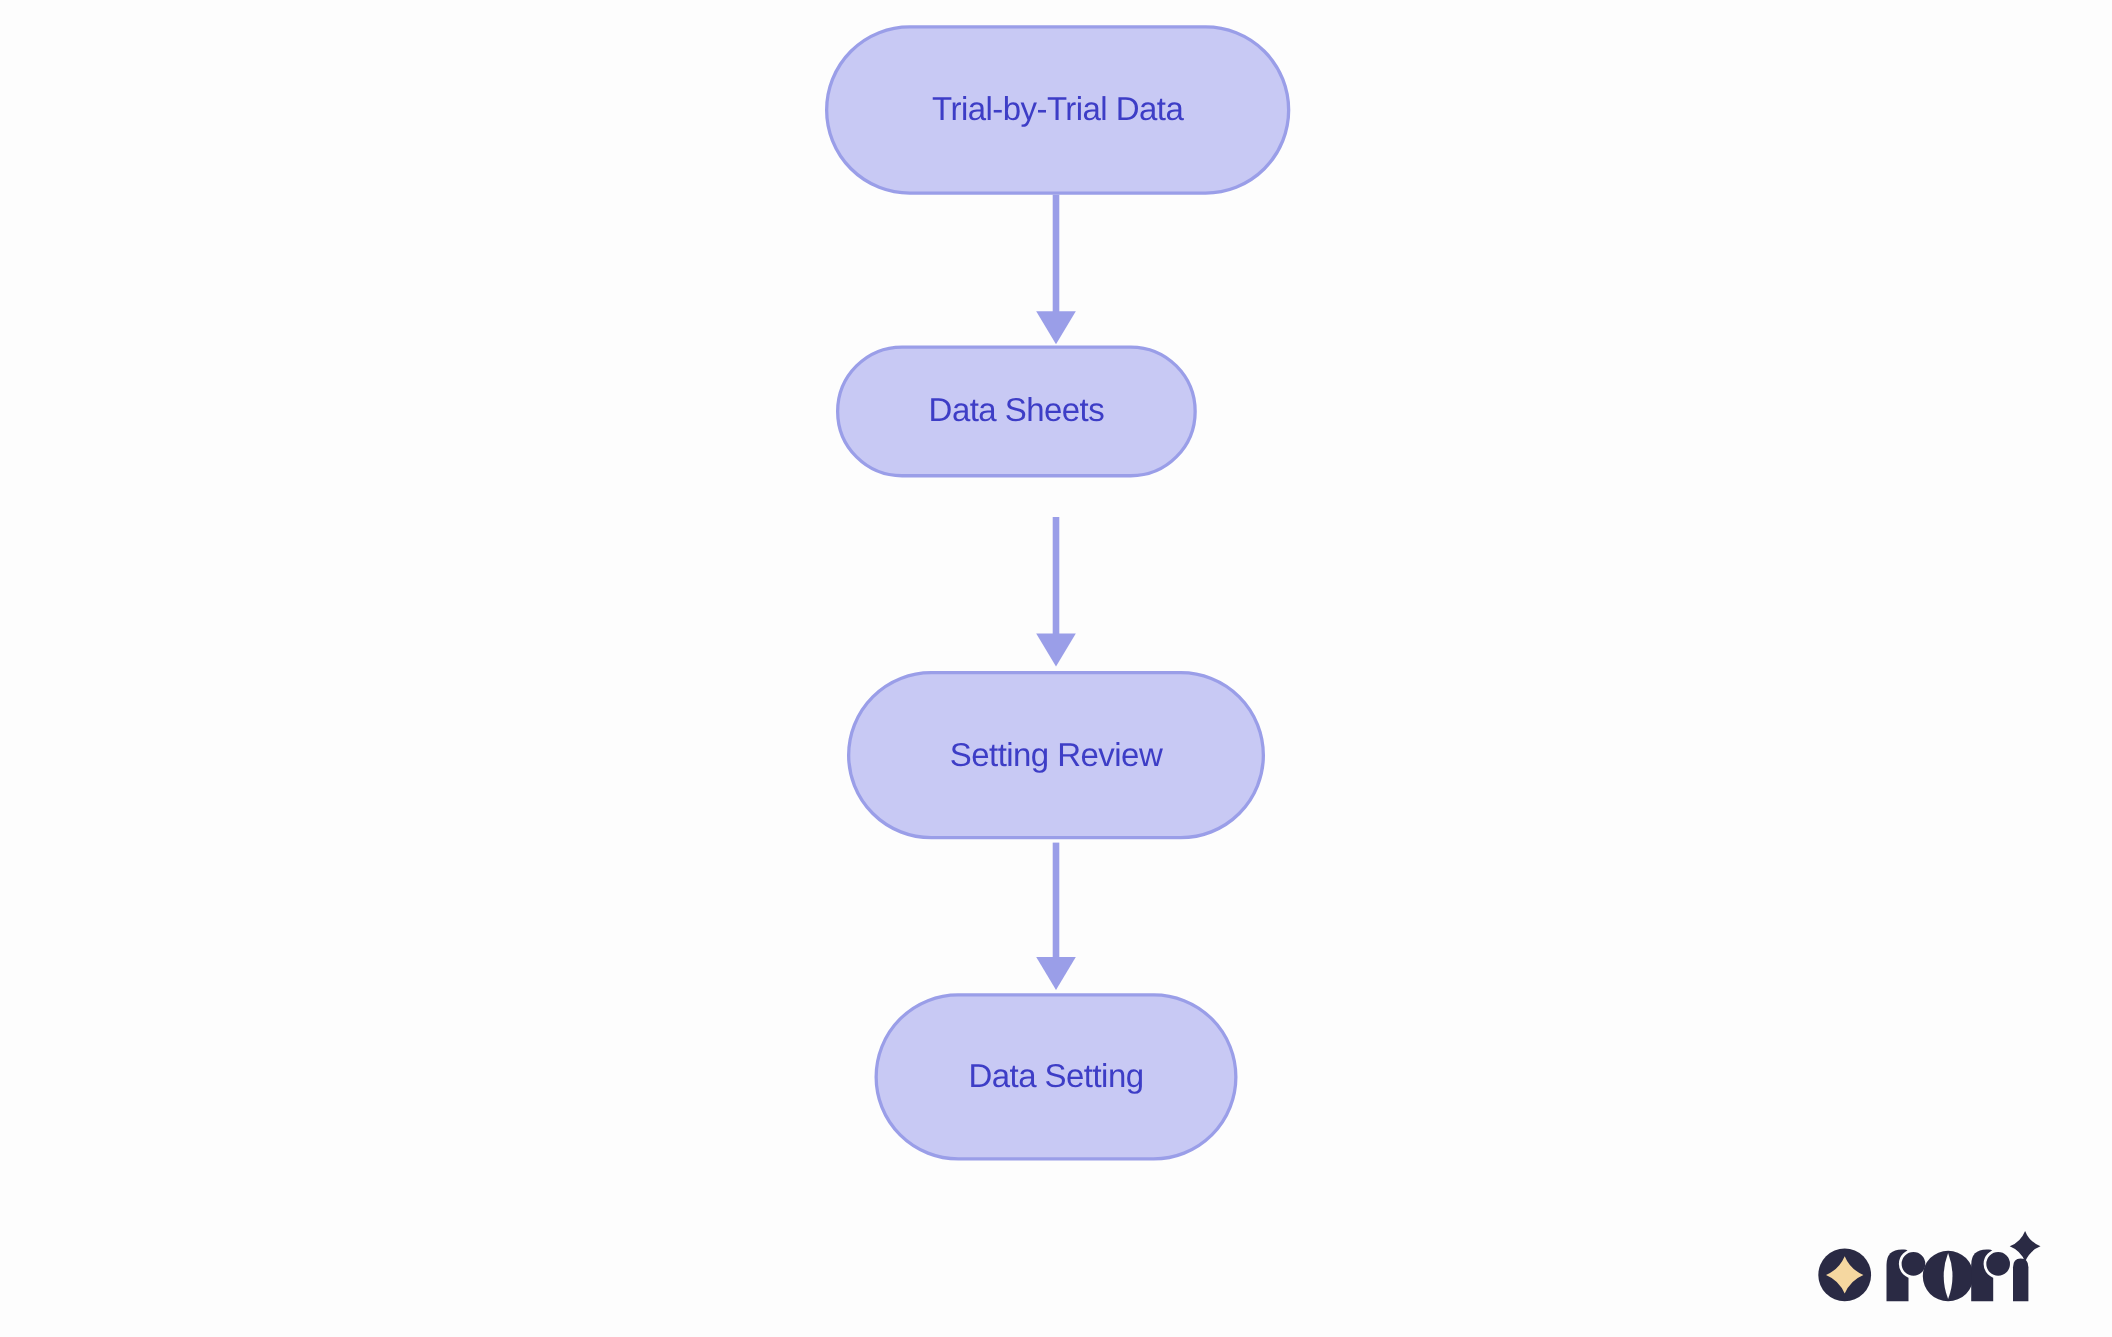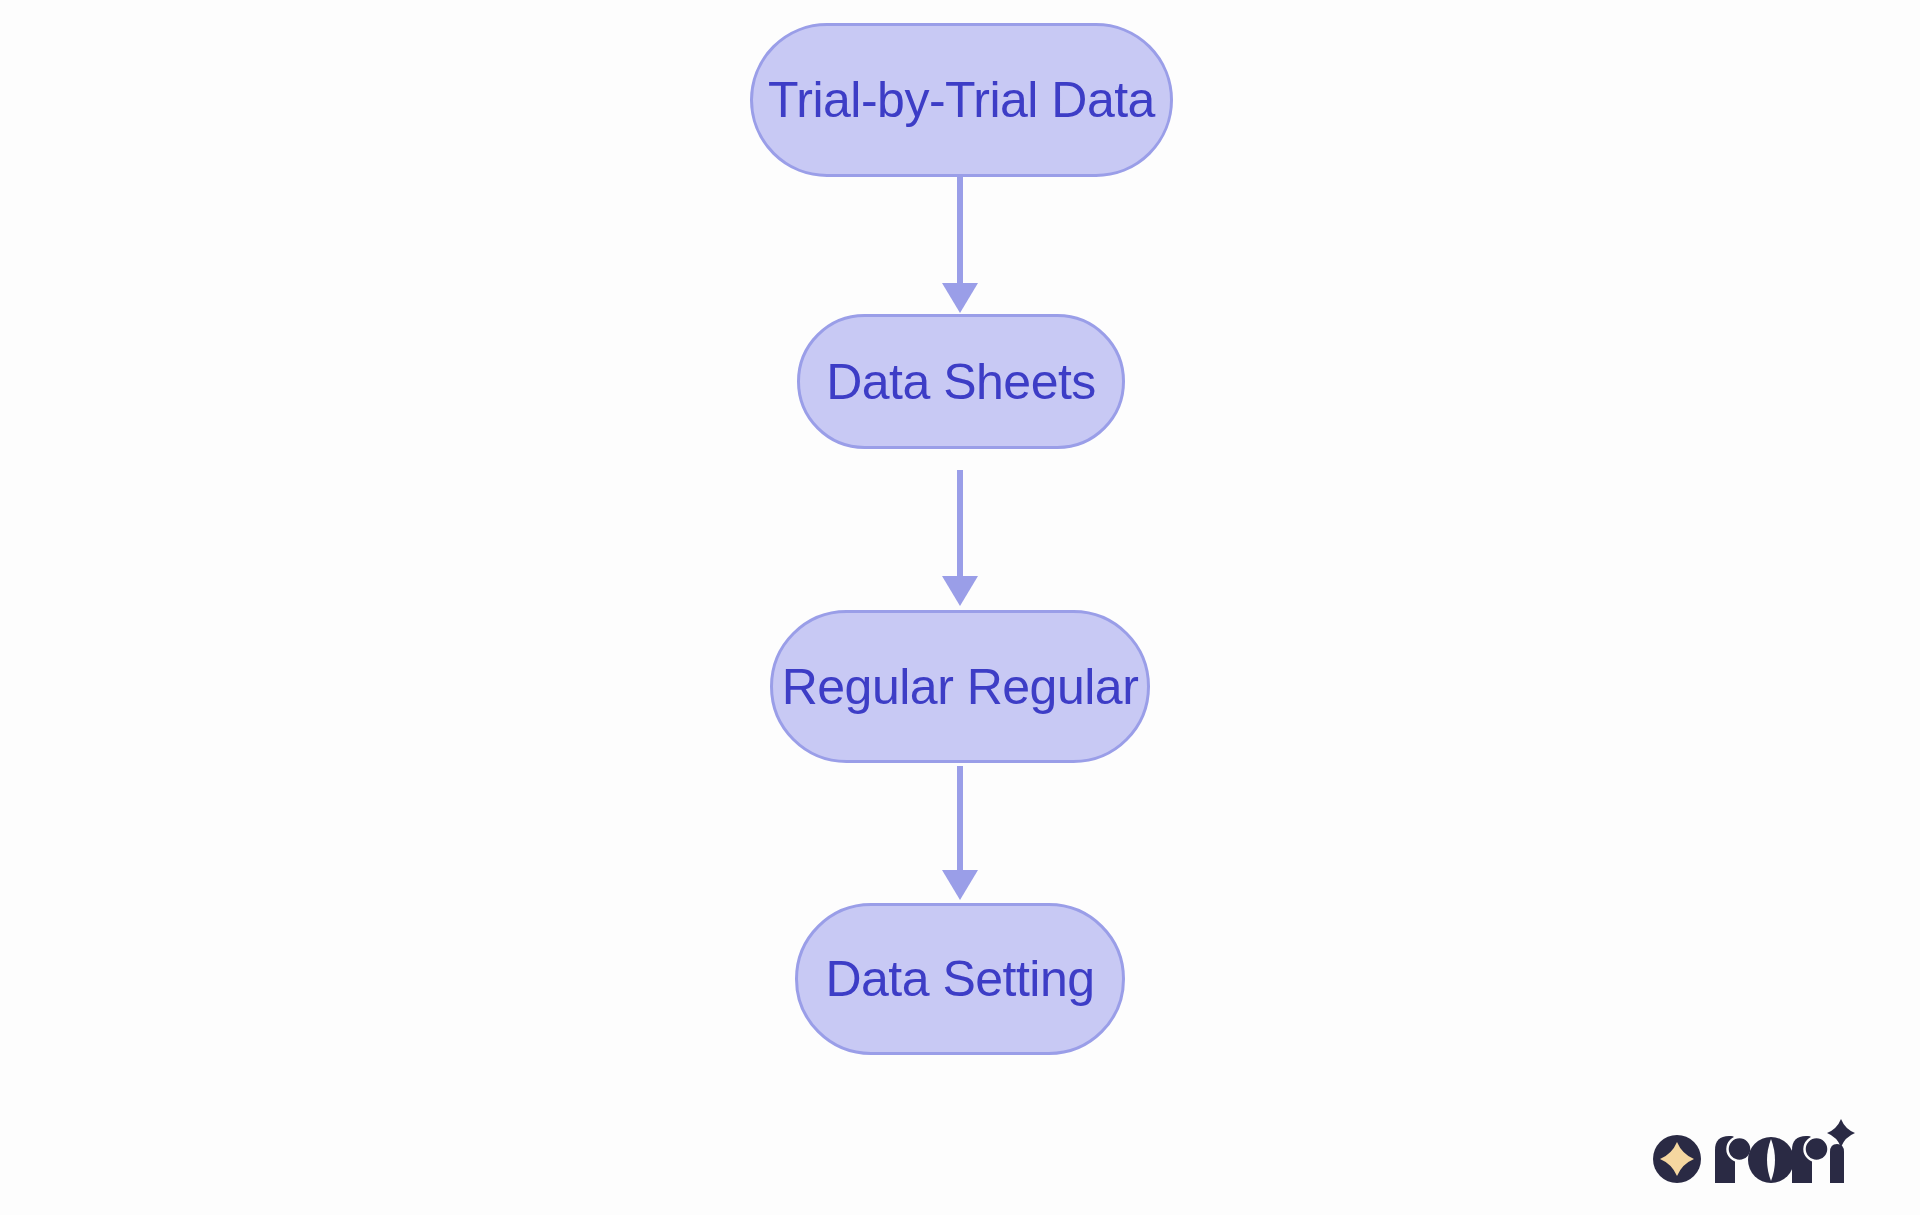--- a/index.html
+++ b/index.html
@@ -16,21 +16,21 @@
     position: absolute;
     background: #c8c9f4;
     border: 3px solid #9a9ee8;
     border-radius: 78px;
     display: flex;
     align-items: center;
     justify-content: center;
   }
   .node-label {
     color: #3d3dc6;
-    font-size: 50px;
+    font-size: 30px;
     letter-spacing: -0.5px;
     white-space: nowrap;
   }
   .edge-line { stroke: #9a9ee8; stroke-width: 6; }
   .edge-head { fill: #9a9ee8; }
   .logo { position: absolute; left: 1650px; top: 1112px; }
   .logo-navy { fill: #2a2a44; }
   .logo-cream { fill: #f5d7a0; }
   .logo-slit { stroke: #fdfdfd; stroke-width: 2.5; }
 </style>
@@ -51,26 +51,26 @@
     <g>
       <line class="edge-line" x1="960" y1="766" x2="960" y2="872"></line>
       <polygon class="edge-head" points="942,870 978,870 960,900"></polygon>
     </g>
   </svg>
 
   <div class="node" style="left:750px; top:23px; width:423px; height:154px;">
     <span class="node-label">Trial-by-Trial Data</span>
   </div>
 
-  <div class="node" style="left:797px; top:314px; width:328px; height:135px;">
+  <div class="node" style="left:760px; top:314px; width:328px; height:120px;">
     <span class="node-label">Data Sheets</span>
   </div>
 
   <div class="node" style="left:770px; top:610px; width:380px; height:153px;">
-    <span class="node-label">Regular Regular</span>
+    <span class="node-label">Setting Review</span>
   </div>
 
   <div class="node" style="left:795px; top:903px; width:330px; height:152px;">
     <span class="node-label">Data Setting</span>
   </div>
 
   <svg class="logo" width="210" height="78" viewBox="0 0 210 78">
     <title>rori</title>
     <g>
       <circle class="logo-navy" cx="27" cy="47" r="24"></circle>

